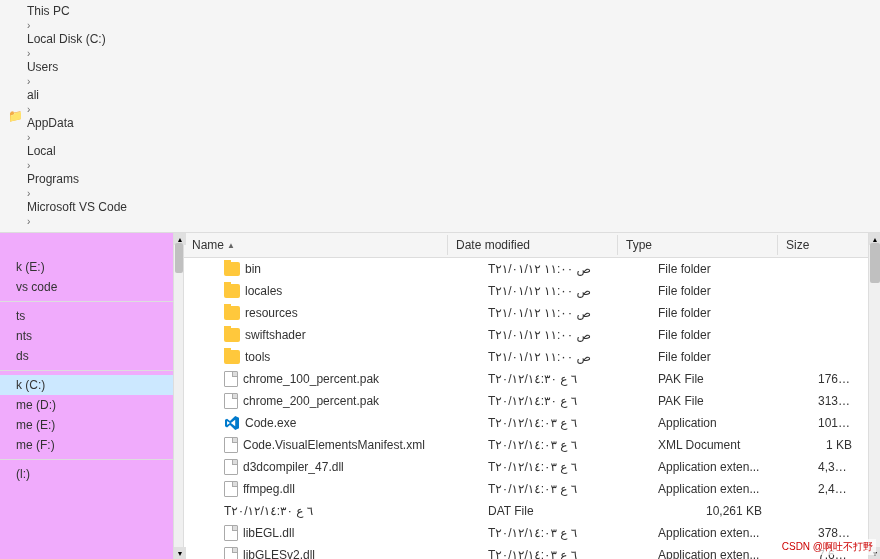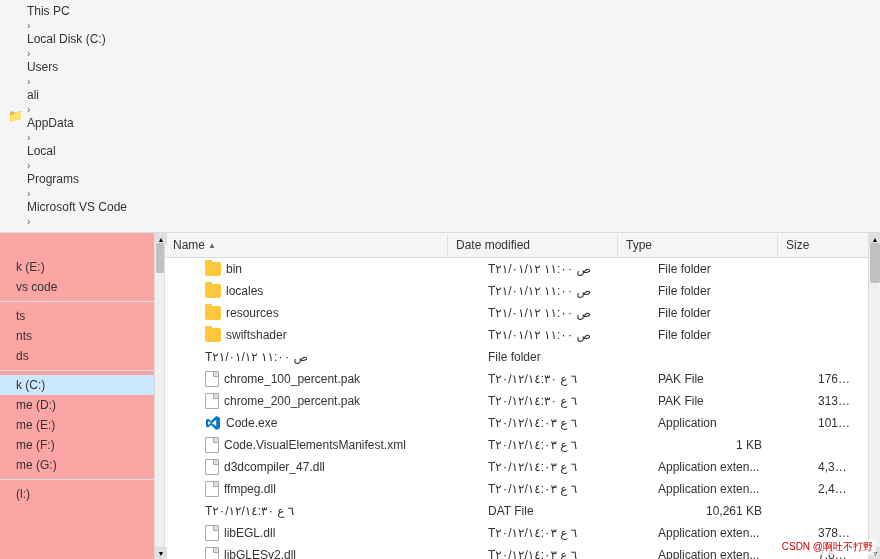--- a/index.html
+++ b/index.html
@@ -37,22 +37,22 @@
 
     
     .main-area {
       display: flex;
       flex: 1;
       overflow: hidden;
     }
 
     
     .sidebar {
-      width: 155px;
-      background: #fca5a5;
+      width: 174px;
+      background: #f0abfc;
       border-right: 1px solid #ddd;
       overflow-y: auto;
       padding: 4px 0;
       flex-shrink: 0;
     }
     .sidebar-item {
       padding: 3px 10px 3px 16px;
       cursor: pointer;
       color: #333;
       white-space: nowrap;
@@ -284,21 +284,20 @@
     <div class="sidebar-item">vs code</div>
     <div class="sidebar-divider"></div>
     <div class="sidebar-item">ts</div>
     <div class="sidebar-item">nts</div>
     <div class="sidebar-item">ds</div>
     <div class="sidebar-divider"></div>
     <div class="sidebar-item active">k (C:)</div>
     <div class="sidebar-item">me (D:)</div>
     <div class="sidebar-item">me (E:)</div>
     <div class="sidebar-item">me (F:)</div>
-    <div class="sidebar-item">me (G:)</div>
     <div class="sidebar-divider"></div>
     <div class="sidebar-item">(l:)</div>
   </div>
 
   <div class="scroll-bar-left">
     <div class="scroll-arrow top">▲</div>
     <div class="scroll-thumb-left"></div>
     <div class="scroll-arrow bottom">▼</div>
   </div>
 
@@ -351,20 +350,24 @@
         <div class="file-row">
     <div class="file-cell name-cell">
       <span class="icon-folder"></span>
       <span>swiftshader</span>
     </div>
     <div class="file-cell">T۲۱/۰۱/۱۲ ص ۱۱:۰۰</div>
     <div class="file-cell">File folder</div>
     <div class="file-cell" style="text-align:right; padding-right:16px"></div>
   </div>
         <div class="file-row">
+    <div class="file-cell name-cell">
+      <span class="icon-folder"></span>
+      <span>tools</span>
+    </div>
     <div class="file-cell">T۲۱/۰۱/۱۲ ص ۱۱:۰۰</div>
     <div class="file-cell">File folder</div>
     <div class="file-cell" style="text-align:right; padding-right:16px"></div>
   </div>
         <div class="file-row">
     <div class="file-cell name-cell">
       <span class="icon-file"></span>
       <span>chrome_100_percent.pak</span>
     </div>
     <div class="file-cell">T۲۰/۱۲/۱٦ ع ٤:۳۰</div>
@@ -394,20 +397,21 @@
     <div class="file-cell">T۲۰/۱۲/۱٦ ع ٤:۰۳</div>
     <div class="file-cell">Application</div>
     <div class="file-cell" style="text-align:right; padding-right:16px">101,944 KB</div>
   </div>
         <div class="file-row">
     <div class="file-cell name-cell">
       <span class="icon-file"></span>
       <span>Code.VisualElementsManifest.xml</span>
     </div>
     <div class="file-cell">T۲۰/۱۲/۱٦ ع ٤:۰۳</div>
+    <div class="file-cell">XML Document</div>
     <div class="file-cell" style="text-align:right; padding-right:16px">1 KB</div>
   </div>
         <div class="file-row">
     <div class="file-cell name-cell">
       <span class="icon-file"></span>
       <span>d3dcompiler_47.dll</span>
     </div>
     <div class="file-cell">T۲۰/۱۲/۱٦ ع ٤:۰۳</div>
     <div class="file-cell">Application exten...</div>
     <div class="file-cell" style="text-align:right; padding-right:16px">4,386 KB</div>

